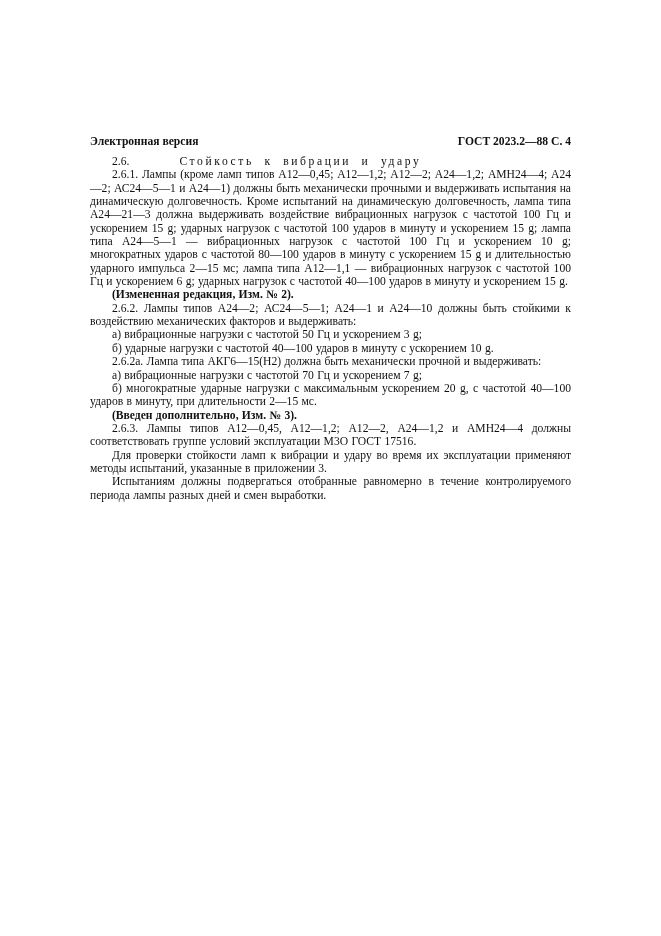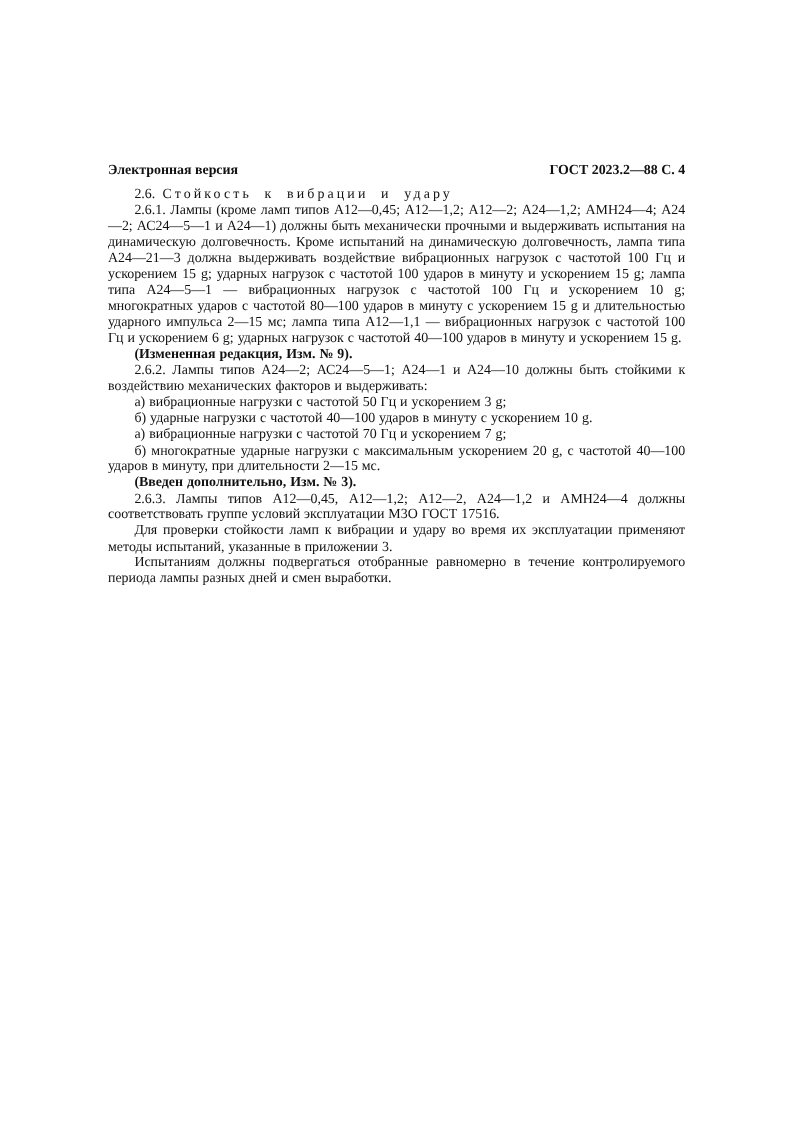--- a/index.html
+++ b/index.html
@@ -40,47 +40,49 @@
   }
   .content p.bold {
     font-weight: bold;
   }
   .heading .clause-num {
     margin-right: 6px;
   }
   .heading .spaced {
     letter-spacing: 2.6px;
     word-spacing: 5px;
+    margin-left: 44px;
   }
 </style>
 </head>
 <body>
 
 <div class="page">
 
   <div class="header">
     <span>Электронная версия</span>
     <span>ГОСТ 2023.2—88 С. 4</span>
   </div>
 
   <div class="content">
 
     <p class="para heading"><span class="clause-num">2.6.</span><span class="spaced">Стойкость к вибрации и удару</span></p>
 
     <p class="para">2.6.1. Лампы (кроме ламп типов А12—0,45; А12—1,2; А12—2; А24—1,2; АМН24—4; А24—2; АС24—5—1 и А24—1) должны быть механически прочными и выдерживать испытания на динамическую долговечность. Кроме испытаний на динамическую долговечность, лампа типа А24—21—3 должна выдерживать воздействие вибрационных нагрузок с частотой 100 Гц и ускорением 15 g; ударных нагрузок с частотой 100 ударов в минуту и ускорением 15 g; лампа типа А24—5—1 — вибрационных нагрузок с частотой 100 Гц и ускорением 10 g; многократных ударов с частотой 80—100 ударов в минуту с ускорением 15 g и длительностью ударного импульса 2—15 мс; лампа типа А12—1,1 — вибрационных нагрузок с частотой 100 Гц и ускорением 6 g; ударных нагрузок с частотой 40—100 ударов в минуту и ускорением 15 g.</p>
 
-    <p class="para bold">(Измененная редакция, Изм. № 9).</p>
+    <p class="para bold">(Измененная редакция, Изм. № 2).</p>
 
     <p class="para">2.6.2. Лампы типов А24—2; АС24—5—1; А24—1 и А24—10 должны быть стойкими к воздействию механических факторов и выдерживать:</p>
 
     <p class="para">а) вибрационные нагрузки с частотой 50 Гц и ускорением 3 g;</p>
 
     <p class="para">б) ударные нагрузки с частотой 40—100 ударов в минуту с ускорением 10 g.</p>
 
 
+    <p class="para">2.6.2а. Лампа типа АКГ6—15(Н2) должна быть механически прочной и выдерживать:</p>
 
     <p class="para">а) вибрационные нагрузки с частотой 70 Гц и ускорением 7 g;</p>
 
     <p class="para">б) многократные ударные нагрузки с максимальным ускорением 20 g, с частотой 40—100 ударов в минуту, при длительности 2—15 мс.</p>
 
     <p class="para bold">(Введен дополнительно, Изм. № 3).</p>
 
     <p class="para">2.6.3. Лампы типов А12—0,45, А12—1,2; А12—2, А24—1,2 и АМН24—4 должны соответствовать группе условий эксплуатации М3О ГОСТ 17516.</p>
 
     <p class="para">Для проверки стойкости ламп к вибрации и удару во время их эксплуатации применяют методы испытаний, указанные в приложении 3.</p>

